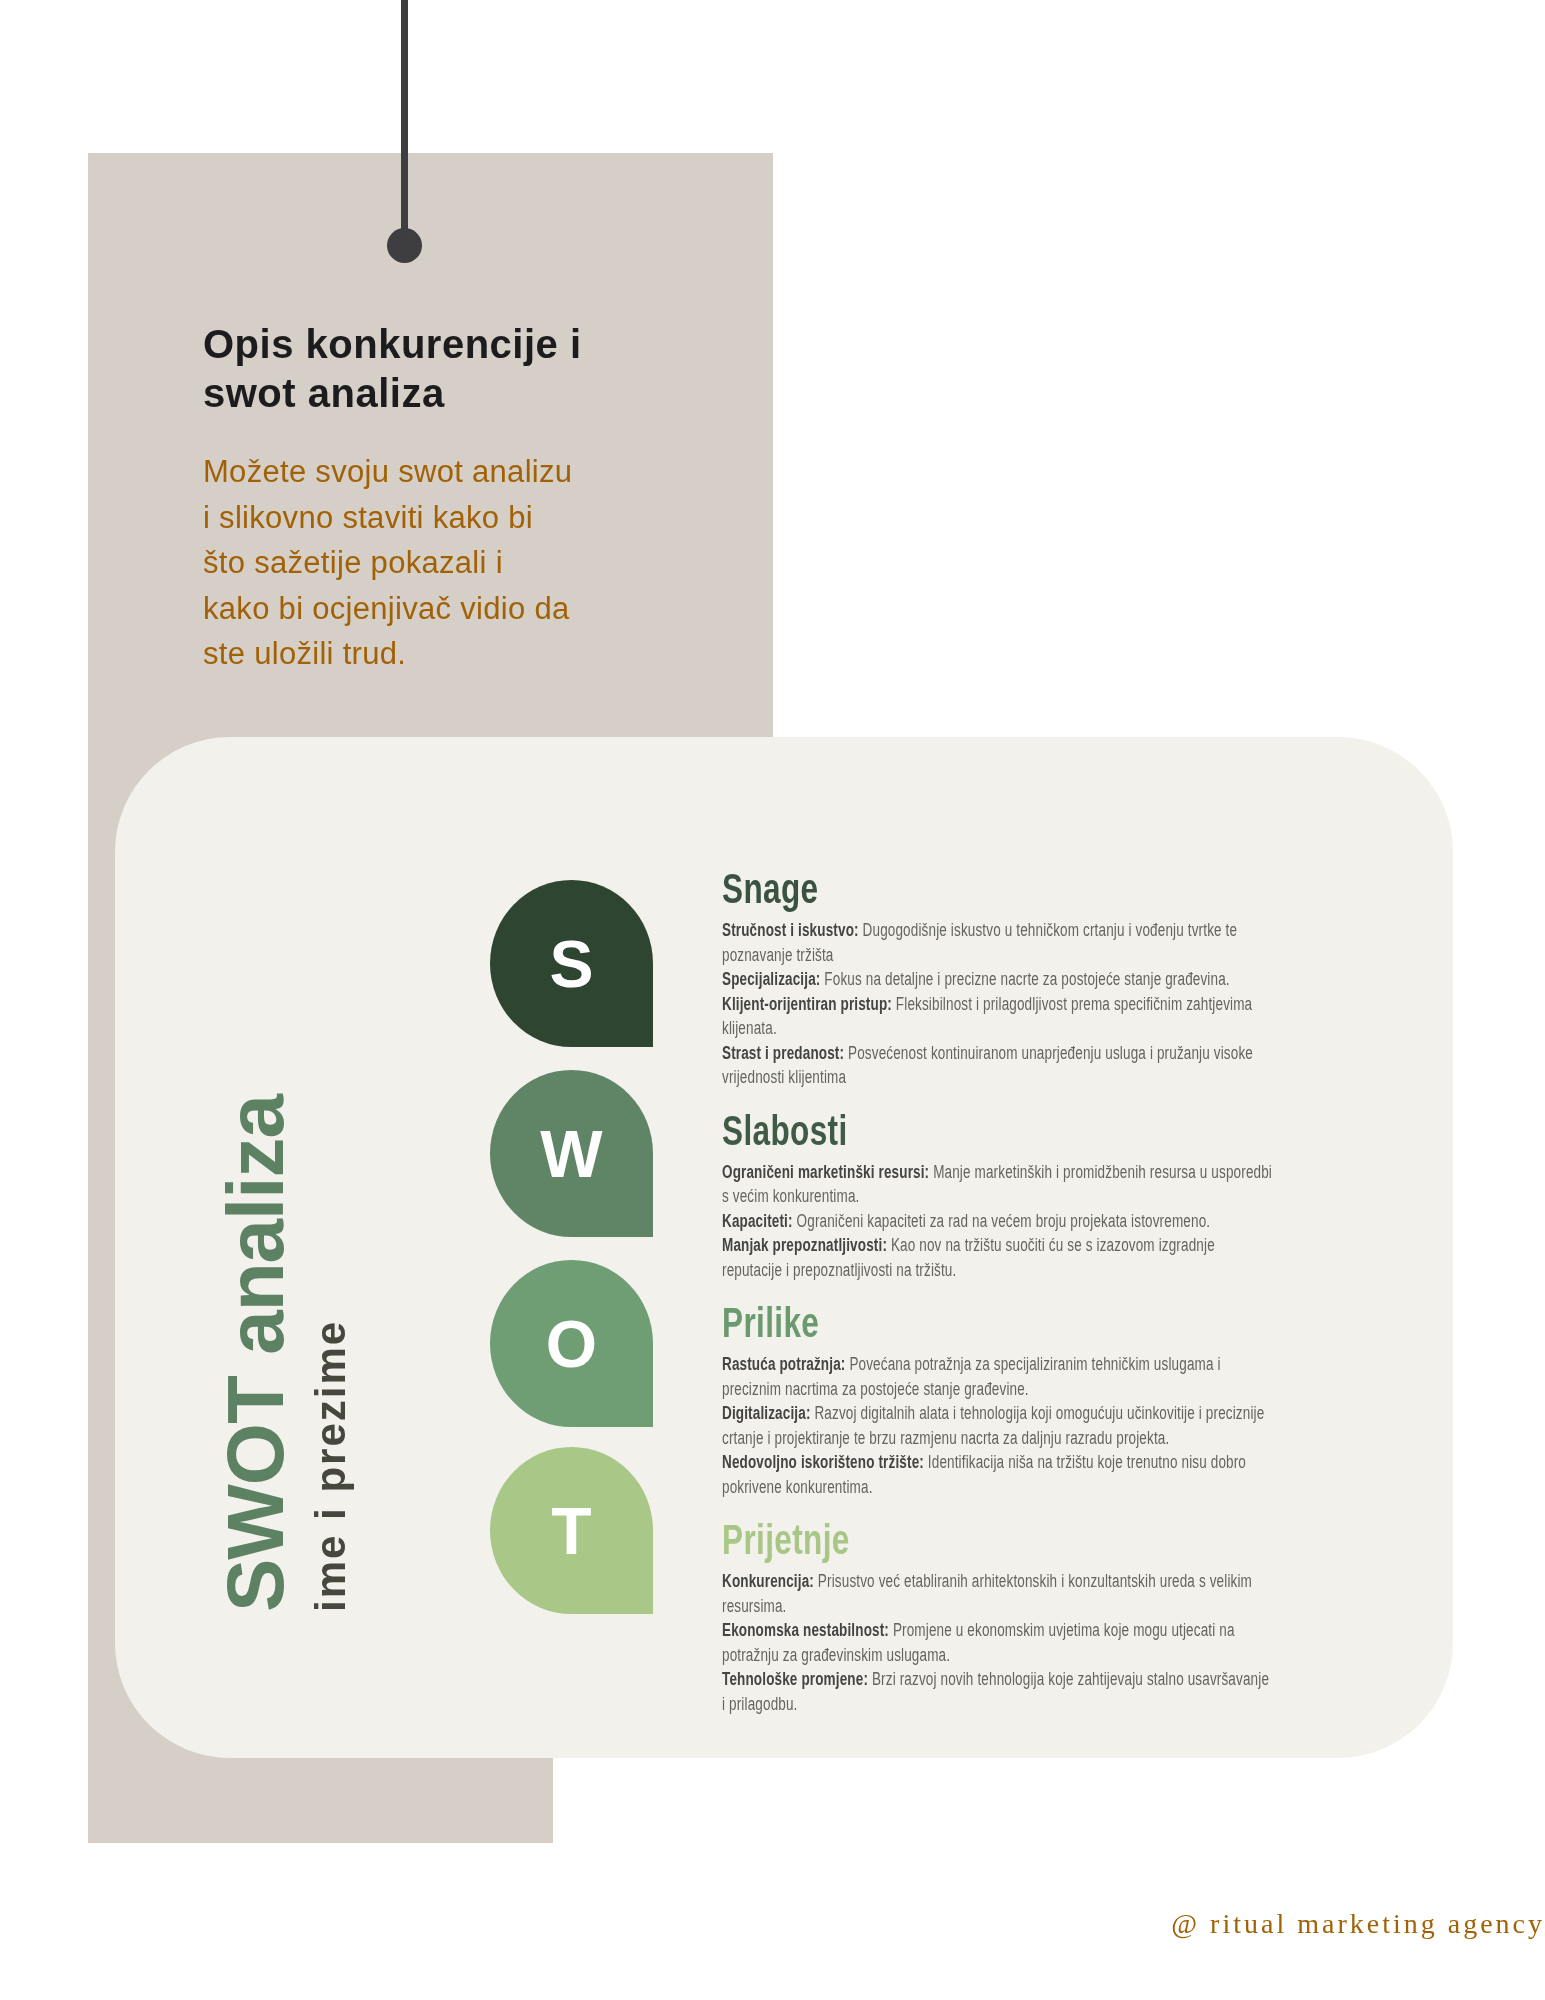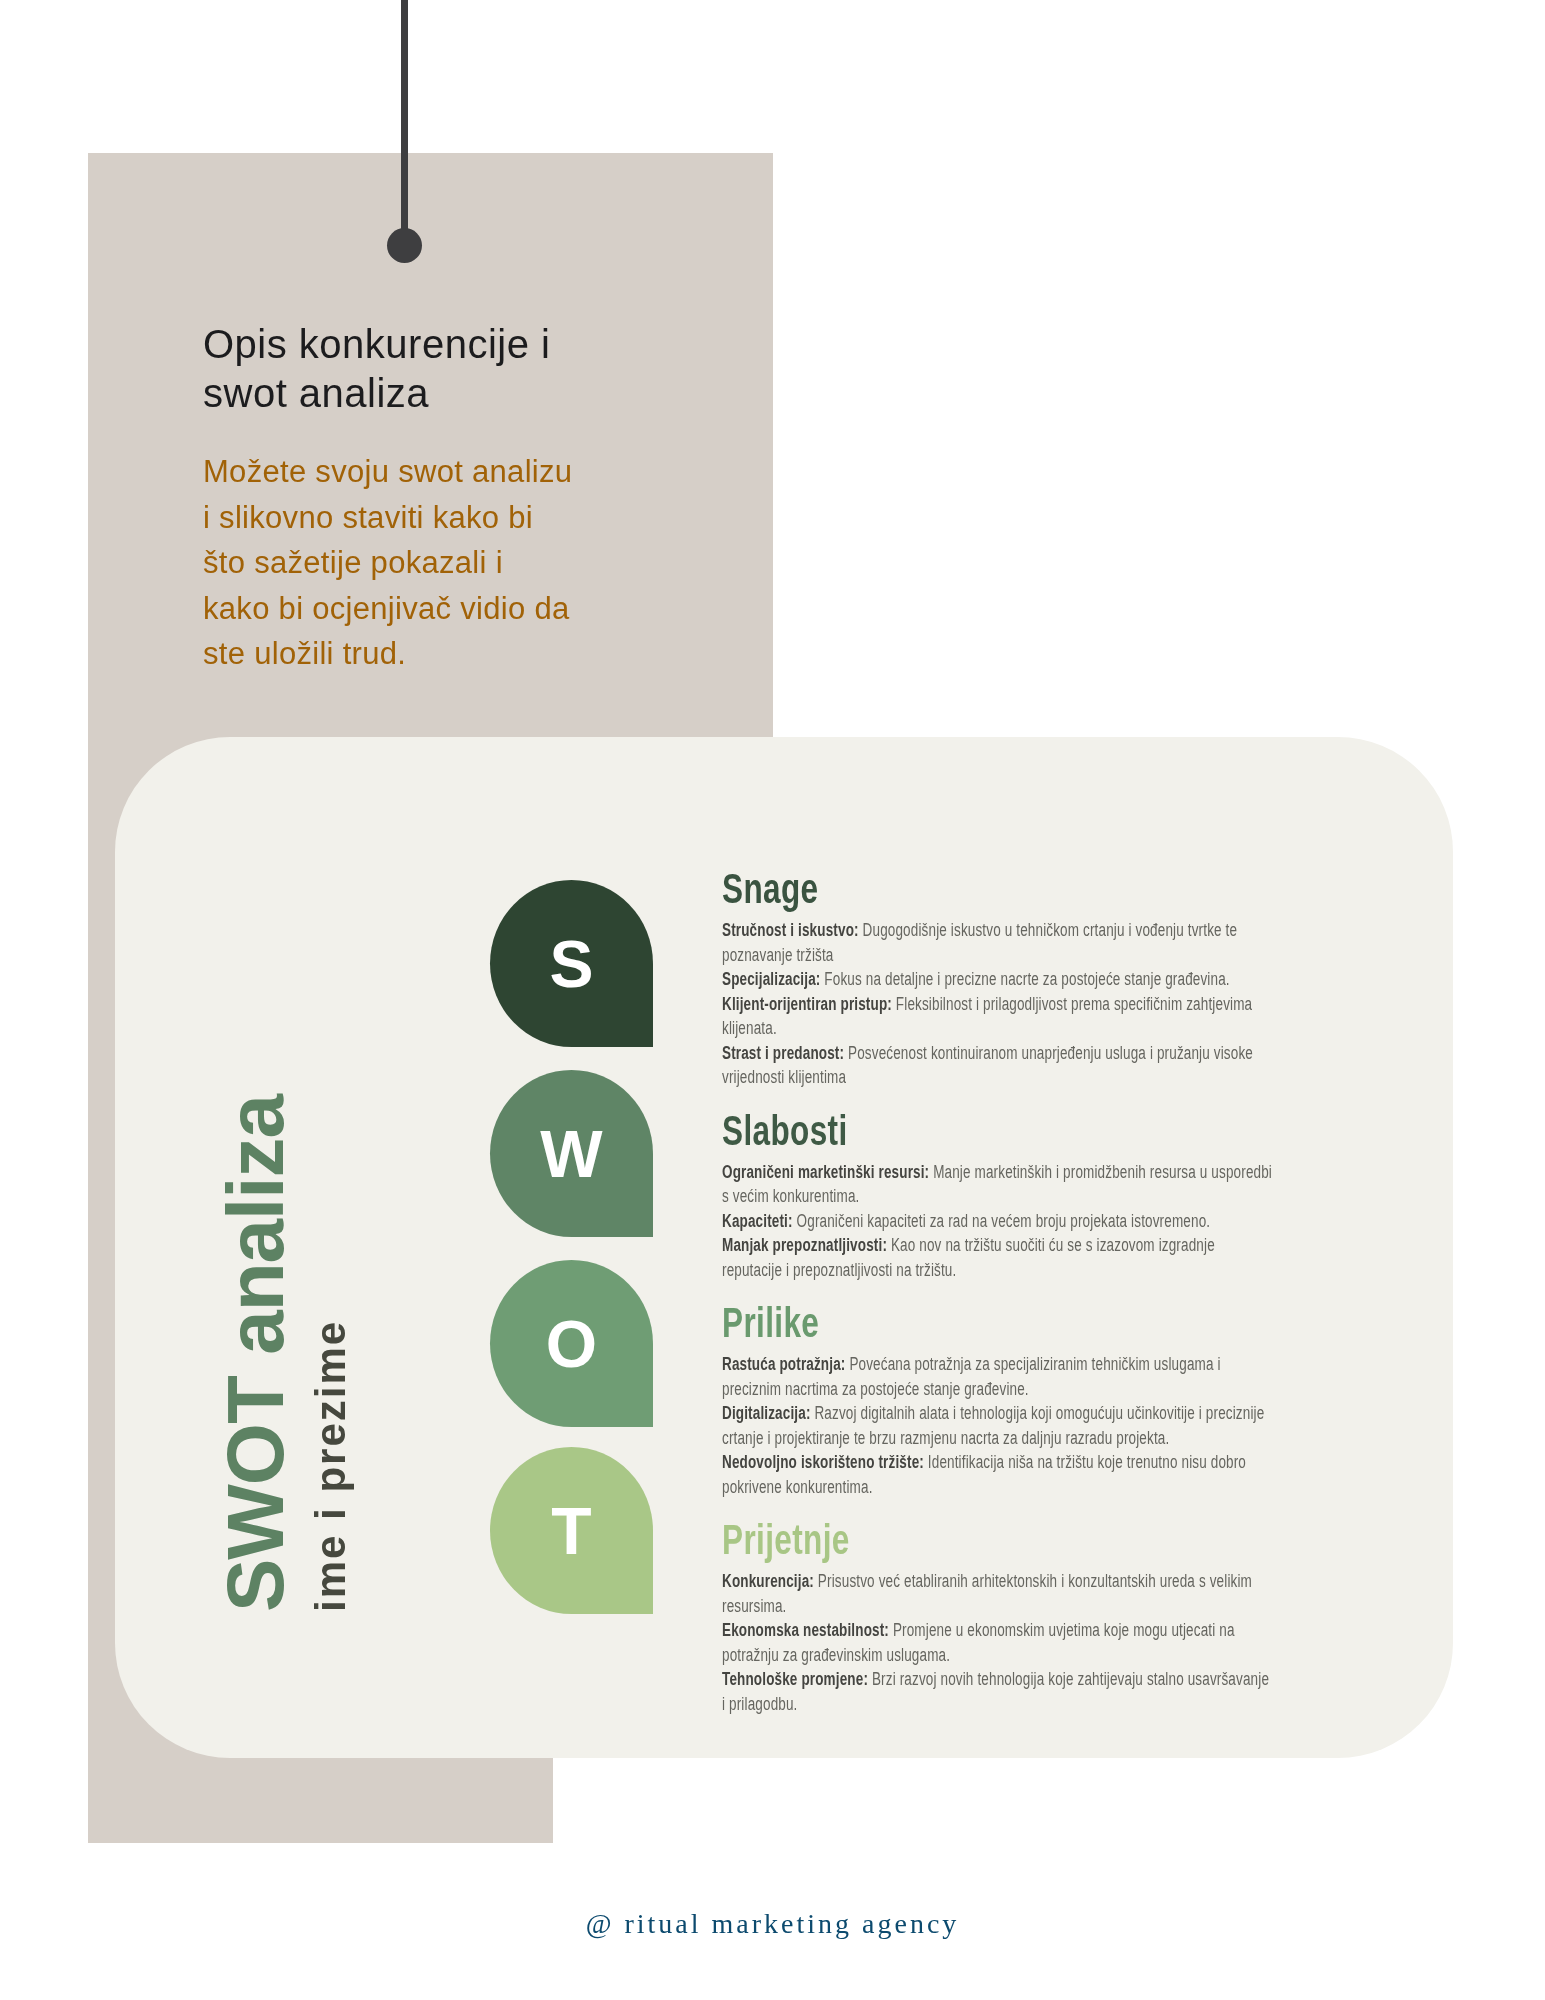--- a/index.html
+++ b/index.html
@@ -8,21 +8,21 @@
     background:#ffffff;font-family:"Liberation Sans",sans-serif;
   }
   
   .beige-wide{position:absolute;left:88px;top:153px;width:685px;height:607px;}
   .beige-tall{position:absolute;left:88px;top:153px;width:465px;height:1690px;}
   .pin-line{position:absolute;left:401px;top:0;width:7px;height:236px;}
   .pin-dot{position:absolute;left:387px;top:228px;width:35px;height:35px;border-radius:50%;}
   
   .intro-title{
     position:absolute;left:203px;top:320px;width:480px;
-    font-size:40px;line-height:49px;font-weight:normal;letter-spacing:.5px;
+    font-size:40px;line-height:49px;font-weight:bold;letter-spacing:.5px;
     white-space:pre-line;
   }
   .intro-para{
     position:absolute;left:203px;top:449px;width:500px;
     font-size:31px;line-height:45.5px;font-weight:400;letter-spacing:.3px;
     white-space:pre-line;
   }
   
   .card{
     position:absolute;left:115px;top:737px;width:1338px;height:1021px;
@@ -141,13 +141,13 @@
       <h2 style="color: rgb(168, 198, 133);">Prijetnje</h2>
       <p style="color: rgb(101, 101, 95);"><b style="color: rgb(68, 68, 64);">Konkurencija:</b> Prisustvo već etabliranih arhitektonskih i konzultantskih ureda s velikim
 resursima.</p>
       <p style="color: rgb(101, 101, 95);"><b style="color: rgb(68, 68, 64);">Ekonomska nestabilnost:</b> Promjene u ekonomskim uvjetima koje mogu utjecati na
 potražnju za građevinskim uslugama.</p>
       <p style="color: rgb(101, 101, 95);"><b style="color: rgb(68, 68, 64);">Tehnološke promjene:</b> Brzi razvoj novih tehnologija koje zahtijevaju stalno usavršavanje
 i prilagodbu.</p>
     </div>
   </div>
 
-<div class="footer" style="color: #0c4a6e;">@ ritual marketing agency</div>
+<div class="footer" style="color: #a16207; text-align: right;">@ ritual marketing agency</div>
 
 </body></html>

